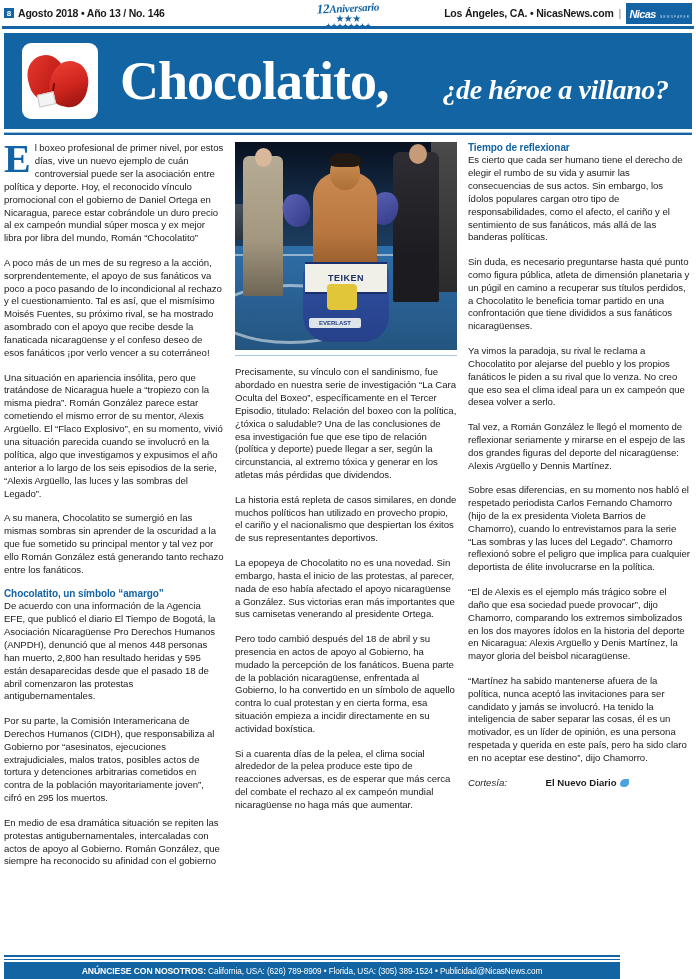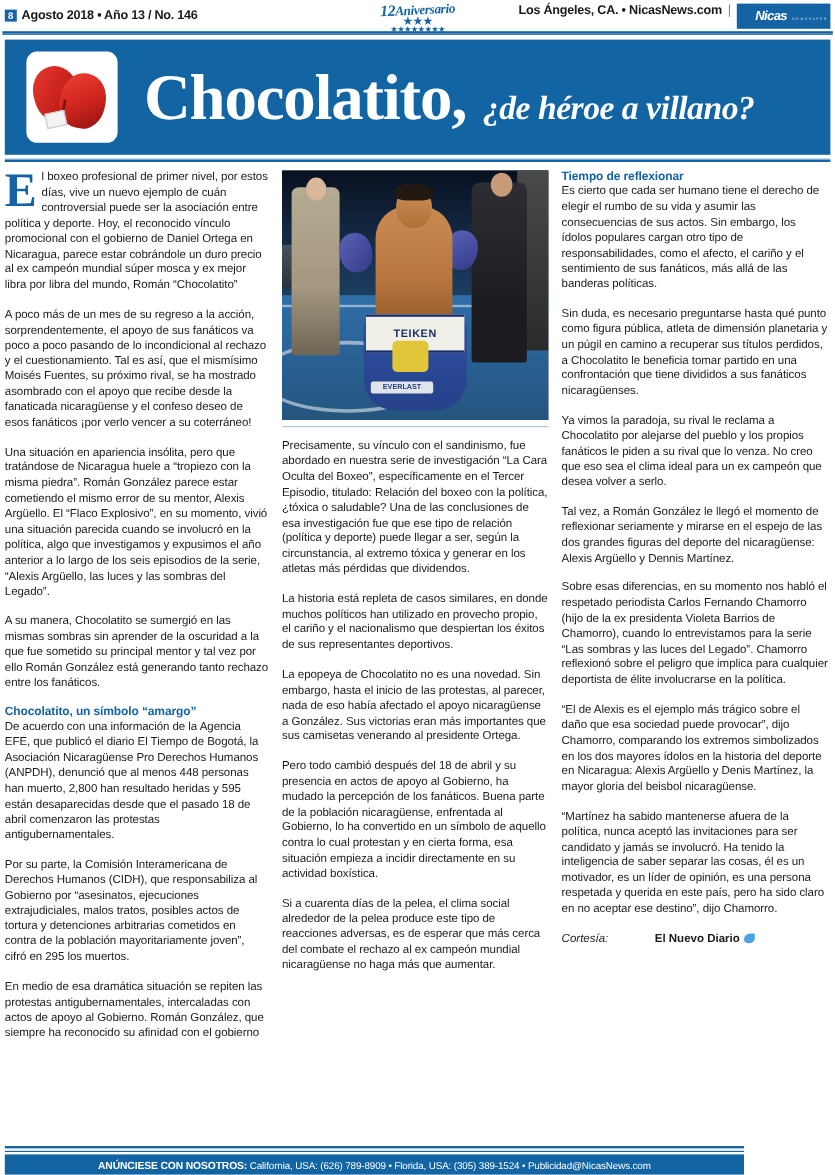--- a/index.html
+++ b/index.html
@@ -59,20 +59,21 @@
   .anniv-stars {
     font-size: 7px;
     color: #1464a5;
     letter-spacing: -0.6px;
     line-height: 7px;
     margin-top: -1px;
   }
   .anniv-stars .big { font-size: 10px; }
   .mh-right {
     display: flex;
+    align-items: center;
     gap: 5px;
   }
   .mh-city {
     font-size: 10.5px;
     font-weight: bold;
     color: #1a1a1a;
     letter-spacing: -0.2px;
   }
   .mh-sep { color: #888; font-size: 11px; }
   .nicas-logo {
@@ -80,21 +81,20 @@
     padding: 1px 3px 2px 3px;
     text-align: center;
   }
   .nicas-logo .nl-main {
     color: #fff;
     font-weight: bold;
     font-style: italic;
     font-size: 11px;
     line-height: 11px;
     letter-spacing: -0.6px;
-    margin-left: 12px;
   }
   .nicas-logo .nl-sub {
     color: #cfe0ef;
     font-size: 2.8px;
     line-height: 4px;
     letter-spacing: 0.3px;
   }
 
   .rule-double {
     border-top: 2px solid #1464a5;
@@ -150,20 +150,21 @@
     width: 2px; height: 15px;
     background: #7d0d0b;
     left: 30px; top: 40px;
     transform: rotate(10deg);
   }
   .banner-titles {
     display: flex;
     align-items: baseline;
     margin-left: 22px;
     flex: 1;
+    gap: 40px;
   }
   .title-main {
     font-family: "Liberation Serif", serif;
     font-weight: bold;
     font-size: 54px;
     color: #ffffff;
     line-height: 54px;
     letter-spacing: -1px;
   }
   .title-sub {

